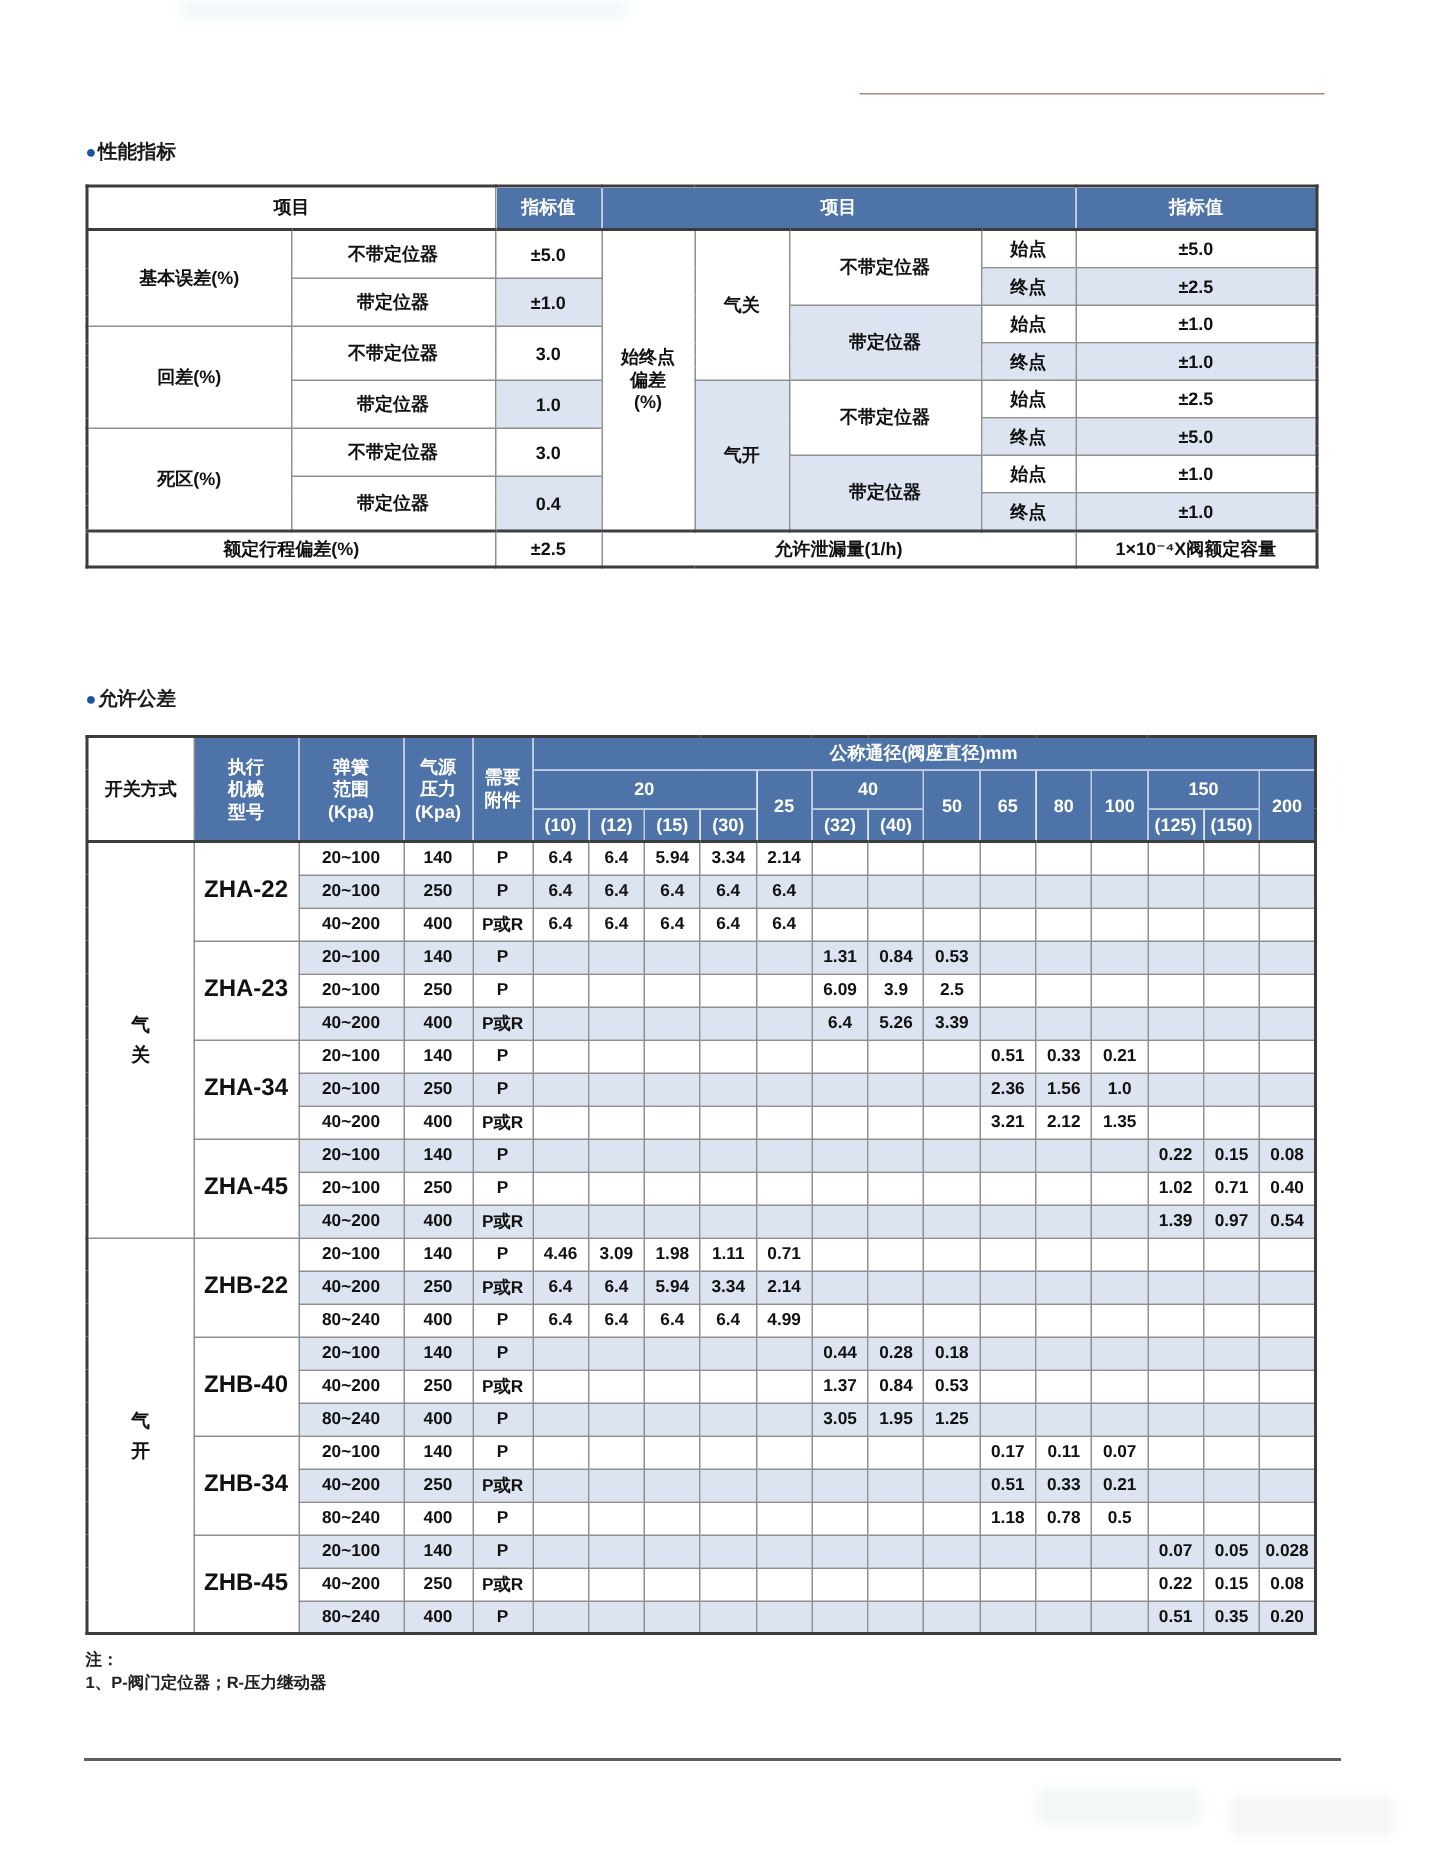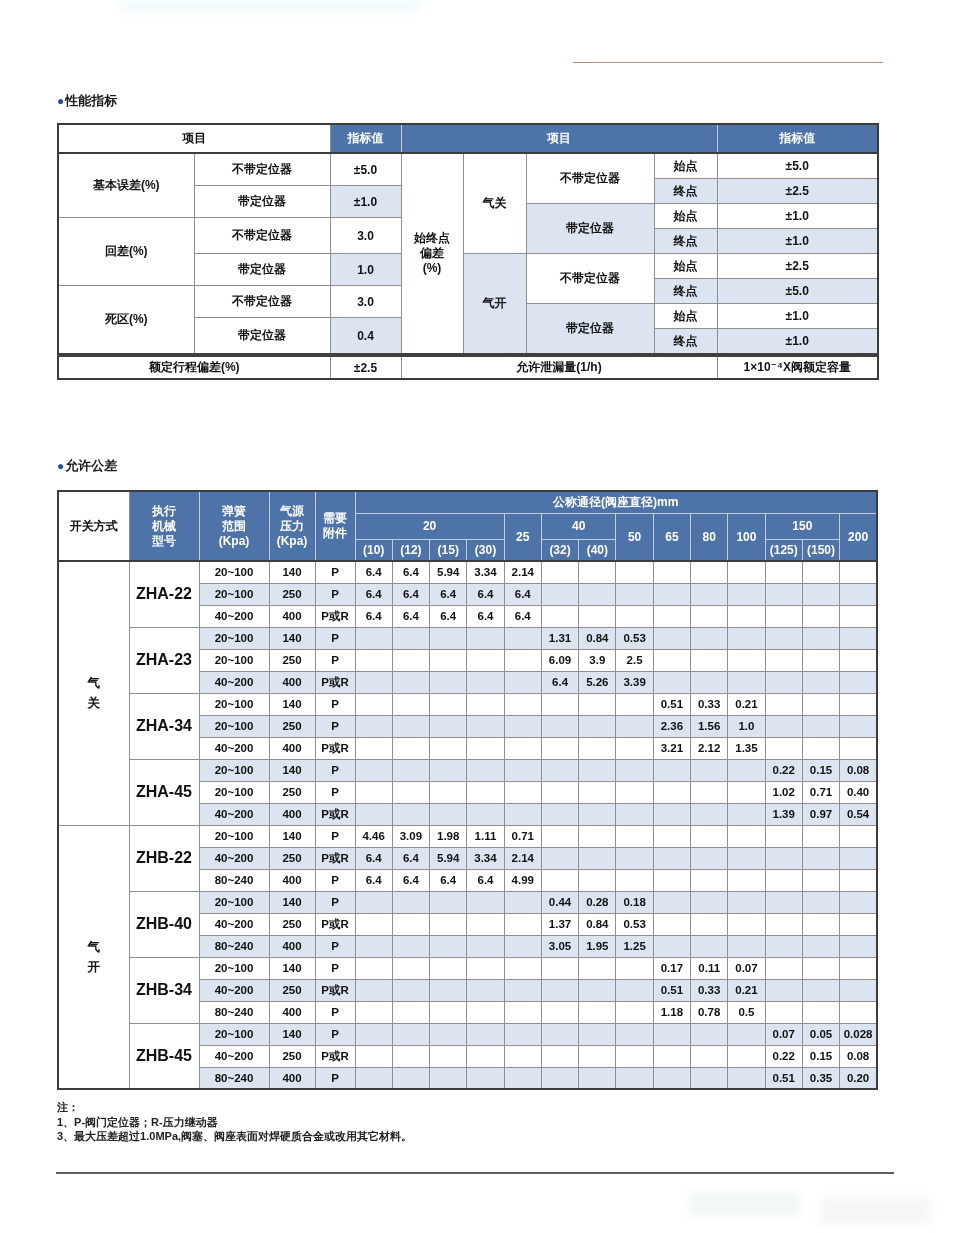--- a/index.html
+++ b/index.html
@@ -21,21 +21,21 @@
   .ml{white-space:pre-line;line-height:1.25;}
 
   
   .perf{top:123px;width:820px;font-size:12px;}
   .perf thead tr{height:29px;}
   .perf tbody tr.u{height:7px;}
   .perf td.r3{height:22px;}
   .perf td.r4{height:29px;}
   .perf tbody tr:first-child td, .perf tbody tr:first-child th{border-top:2px solid #3c3c3c;}
   .perf tr.sumrow{height:24px;}
-  .perf tr.sumrow td{border-top:4px solid #404040;}
+  .perf tr.sumrow td{border-top:2px solid #404040;}
   .perf th.rowhead{background:#fff;font-weight:bold;}
 
   
   .tol{top:490px;width:821px;font-size:11.5px;}
   .tol thead tr.h1{height:22px;}
   .tol thead tr.h2{height:26px;}
   .tol thead tr.h3{height:22px;}
   .tol thead th{font-size:12px;}
   .tol tbody tr{height:22px;}
   .tol tbody tr:first-child td{border-top:2px solid #3c3c3c;}
@@ -679,20 +679,19 @@
           <td class="stripe">0.51</td>
           <td class="stripe">0.35</td>
           <td class="stripe">0.20</td>
         </tr>
       </tbody>
   </table>
 
   <div class="notes">
     <div>注：</div>
     <div>1、P-阀门定位器；R-压力继动器</div>
-    <div>3、最大压差超过1.0MPa,阀塞、阀座表面对焊硬质合金或改用其它材料。</div>
   </div>
 
   <div class="footer-rule"></div>
   <div class="smudge" style="left:690px;top:1192px;width:110px;height:24px;background:rgba(190,225,215,0.22);"></div>
   <div class="smudge" style="left:820px;top:1198px;width:110px;height:26px;background:rgba(215,210,200,0.20);"></div>
 
 </div>
 
 </body></html>

